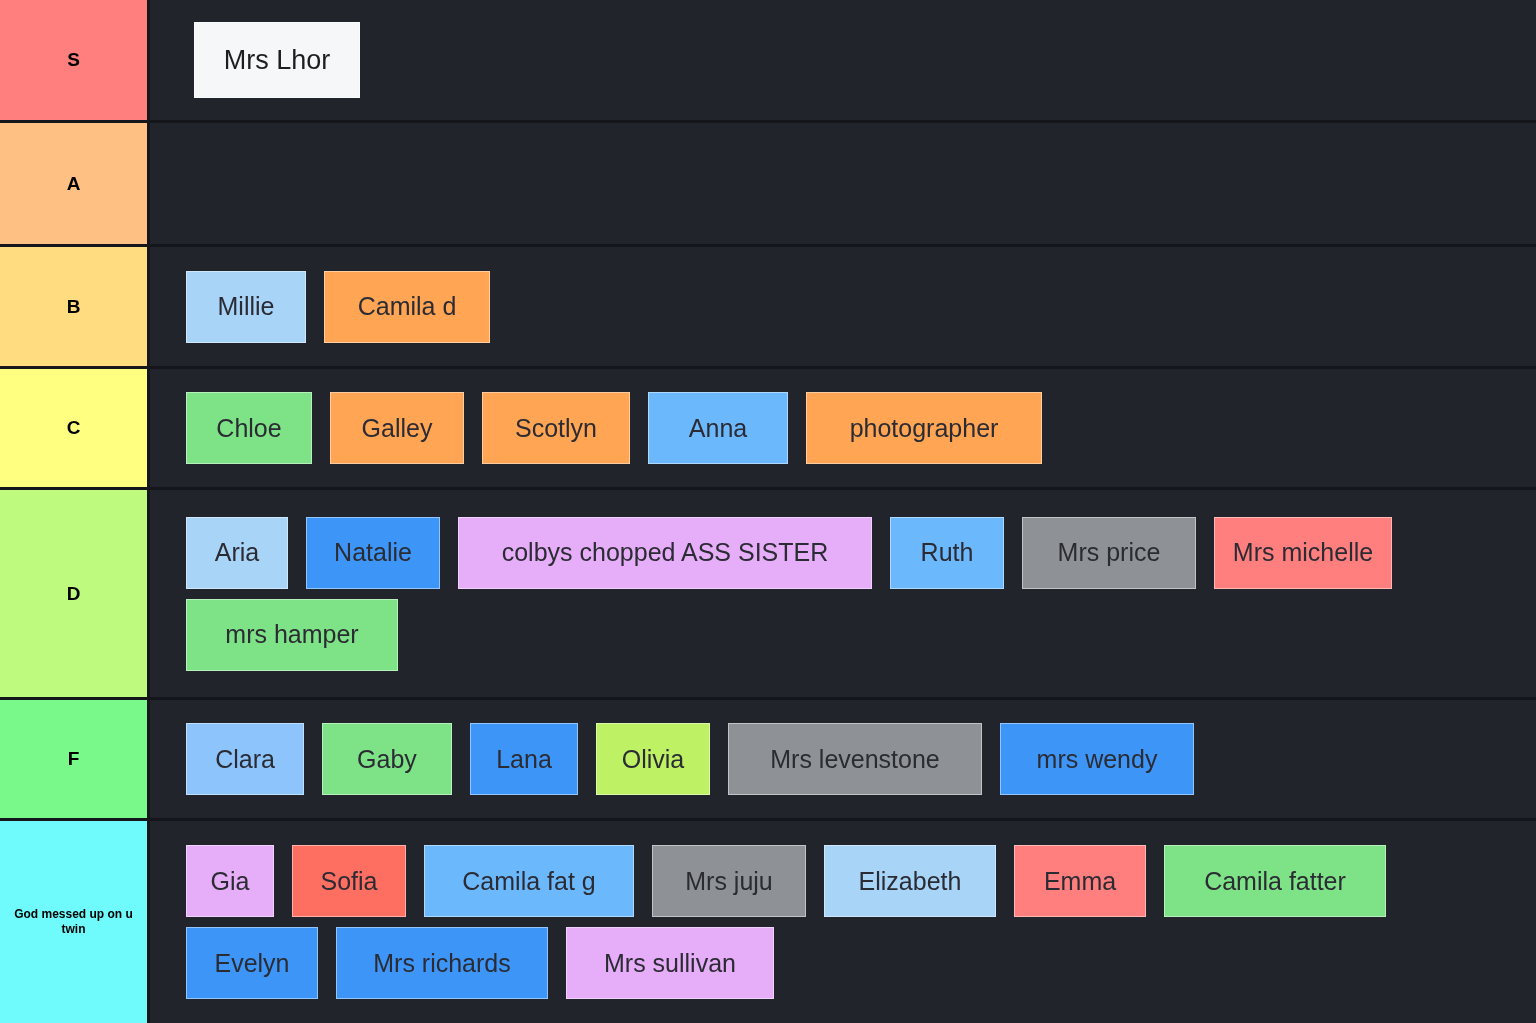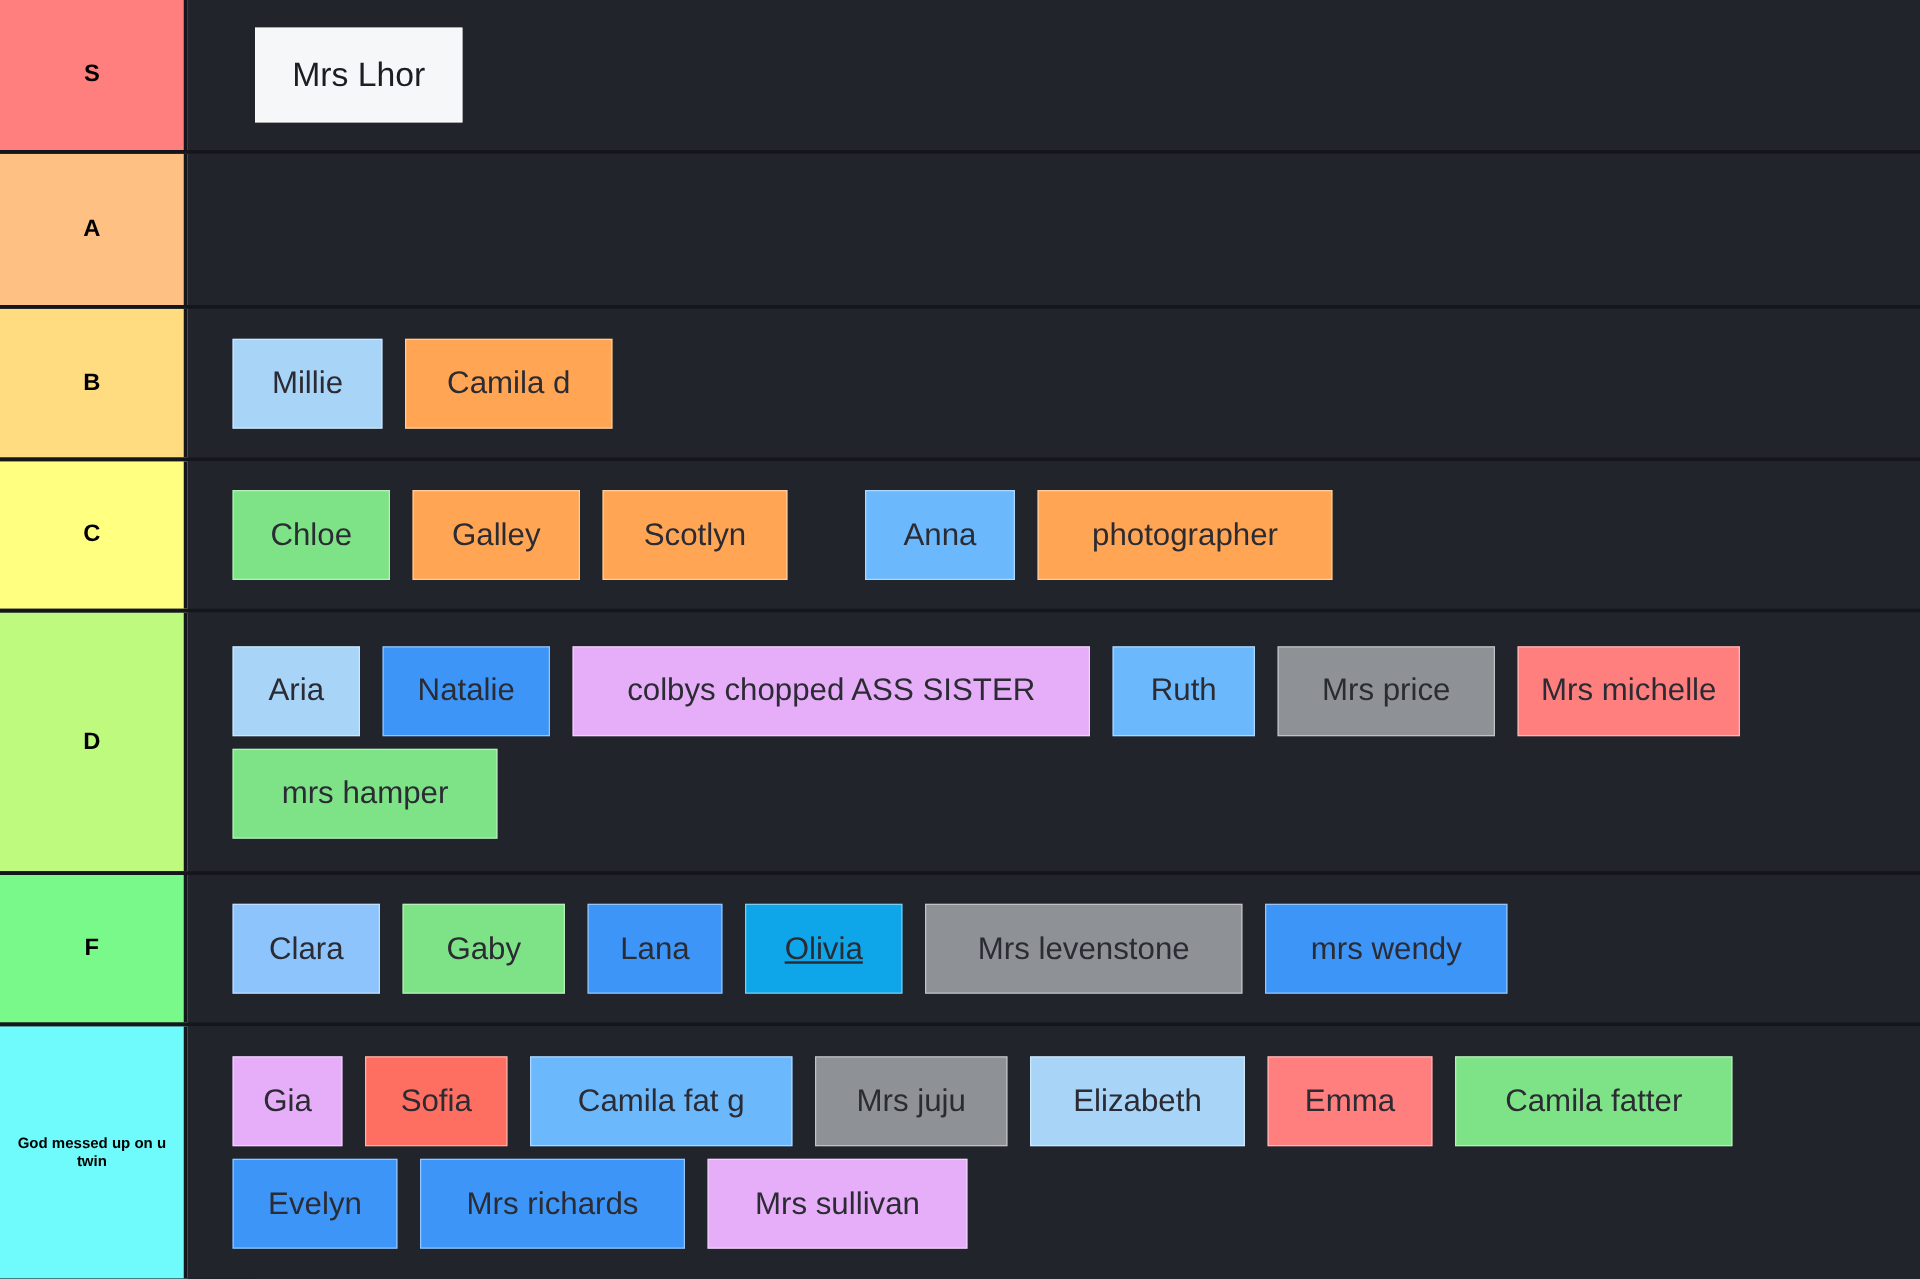--- a/index.html
+++ b/index.html
@@ -74,21 +74,21 @@
     font-weight: 400;
     padding: 0 16px;
     white-space: nowrap;
   }
   .item.white-chip {
     background: #f6f7f8;
     height: 76px;
     font-size: 27px;
     color: #1d1d22;
     padding: 0 26px;
-    margin-left: 18px;
+    margin-left: 8px;
   }
 
   
   .row-s { height: 123px; }
   .row-a { height: 124px; }
   .row-b { height: 122px; }
   .row-c { height: 121px; }
   .row-d { height: 210px; }
   .row-f { height: 121px; }
   .row-g { height: 202px; border-bottom: none; }
@@ -118,21 +118,21 @@
         <div class="item" style="background: rgb(168, 212, 248); width: 120px;">Millie</div>
         <div class="item" style="background: rgb(255, 165, 83); width: 166px;">Camila d</div>
       </div>
     </div>
     <div class="tier-row row-c">
       <div class="tier-label" style="background: rgb(255, 255, 128);">C</div>
       <div class="tier-items">
         <div class="item" style="background: rgb(126, 227, 135); width: 126px;">Chloe</div>
         <div class="item" style="background: rgb(255, 165, 83); width: 134px;">Galley</div>
         <div class="item" style="background: rgb(255, 165, 83); width: 148px;">Scotlyn</div>
-        <div class="item" style="background: rgb(108, 184, 253); width: 120px; margin-left: 44px;">Anna</div>
+        <div class="item" style="background: rgb(108, 184, 253); width: 140px;">Anna</div>
         <div class="item" style="background: rgb(255, 165, 83); width: 236px;">photographer</div>
       </div>
     </div>
     <div class="tier-row row-d">
       <div class="tier-label" style="background: rgb(189, 250, 126);">D</div>
       <div class="tier-items">
         <div class="item" style="background: rgb(168, 212, 248); width: 102px;">Aria</div>
         <div class="item" style="background: rgb(61, 150, 247); width: 134px;">Natalie</div>
         <div class="item" style="background: rgb(230, 173, 248); width: 414px;">colbys chopped ASS SISTER</div>
         <div class="item" style="background: rgb(108, 184, 253); width: 114px;">Ruth</div>
@@ -140,21 +140,21 @@
         <div class="item" style="background: rgb(255, 127, 127); width: 178px;">Mrs michelle</div>
         <div class="item" style="background: rgb(126, 227, 135); width: 212px;">mrs hamper</div>
       </div>
     </div>
     <div class="tier-row row-f">
       <div class="tier-label" style="background: rgb(120, 249, 138);">F</div>
       <div class="tier-items">
         <div class="item" style="background: rgb(140, 196, 251); width: 118px; text-align: center;">Clara</div>
         <div class="item" style="background: rgb(126, 227, 135); width: 130px;">Gaby</div>
         <div class="item" style="background: rgb(61, 150, 247); width: 108px;">Lana</div>
-        <div class="item" style="background: #0ea5e9; width: 126px; text-decoration: underline;">Olivia</div>
+        <div class="item" style="background: #bef264; width: 114px;">Olivia</div>
         <div class="item" style="background: rgb(142, 146, 150); width: 254px;">Mrs levenstone</div>
         <div class="item" style="background: rgb(61, 150, 247); width: 194px;">mrs wendy</div>
       </div>
     </div>
     <div class="tier-row row-g">
       <div class="tier-label small" style="background: rgb(111, 251, 251);">God messed up on u twin</div>
       <div class="tier-items">
         <div class="item" style="background: rgb(230, 173, 248); width: 88px;">Gia</div>
         <div class="item" style="background: rgb(255, 111, 97); width: 114px;">Sofia</div>
         <div class="item" style="background: rgb(108, 184, 253); width: 210px;">Camila fat g</div>

